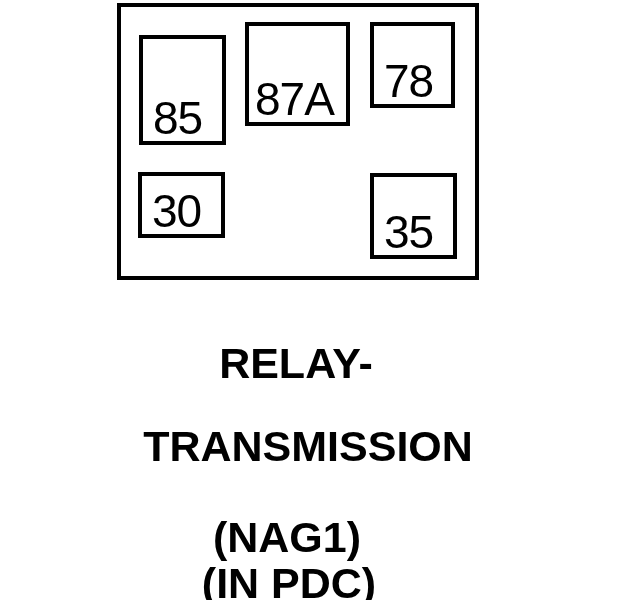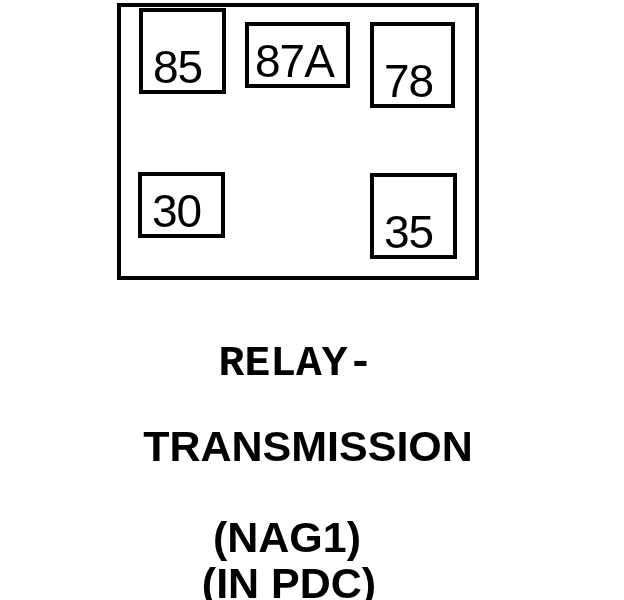--- a/index.html
+++ b/index.html
@@ -31,22 +31,22 @@
     box-sizing: border-box;
     background: #fff;
   }
   
   .pin {
     position: absolute;
     border: 4px solid #000;
     box-sizing: border-box;
     background: #fff;
   }
-  .pin-85  { left: 18px;  top: 1px;  width: 87px;  height: 86px; }
-  .pin-87a { left: 124px; top: 15px;  width: 105px; height: 66px; }
+  .pin-85  { left: 18px;  top: 28px;  width: 87px;  height: 110px; }
+  .pin-87a { left: 124px; top: 15px;  width: 105px; height: 104px; }
   .pin-87  { left: 249px; top: 15px;  width: 85px;  height: 86px; }
   .pin-30  { left: 17px;  top: 165px; width: 87px;  height: 66px; text-decoration: underline; }
   .pin-86  { left: 249px; top: 166px; width: 87px;  height: 86px; }
   .pin-label {
     position: absolute;
     left: 10px;
     bottom: 0px;
     font-size: 46px;
     line-height: 1;
     font-weight: 400;
@@ -59,21 +59,21 @@
   .cap {
     position: absolute;
     transform: translateX(-50%);
     font-size: 43px;
     line-height: 1;
     font-weight: 700;
     color: #000;
     white-space: nowrap;
     letter-spacing: 0;
   }
-  .cap-1 { left: 296px; top: 342px; font-family: Liberation Mono, monospace; }
+  .cap-1 { left: 296px; top: 342px; }
   .cap-2 { left: 308px; top: 425px; }
   .cap-3 { left: 287px; top: 516px; }
   .cap-4 { left: 289px; top: 562px; }
 </style>
 </head>
 <body>
 
 <div class="page">
 
   <div class="figure">

